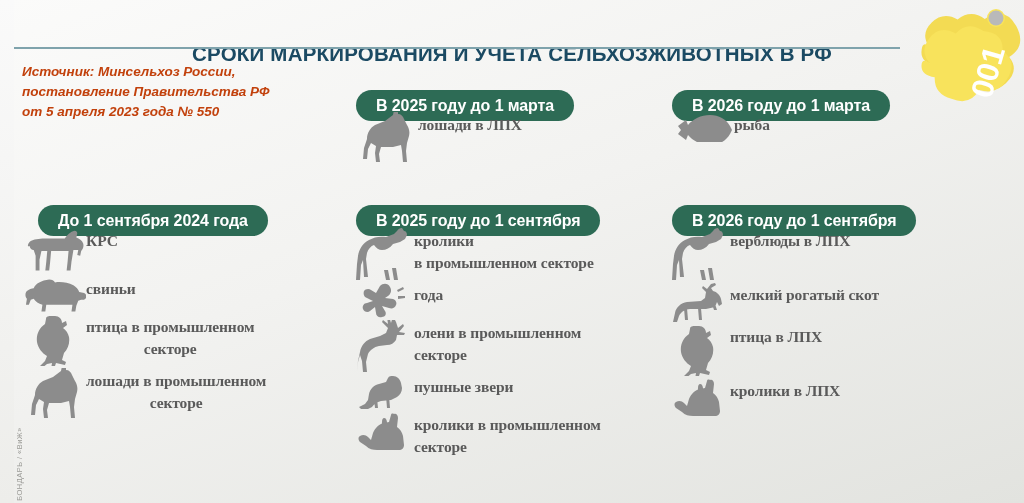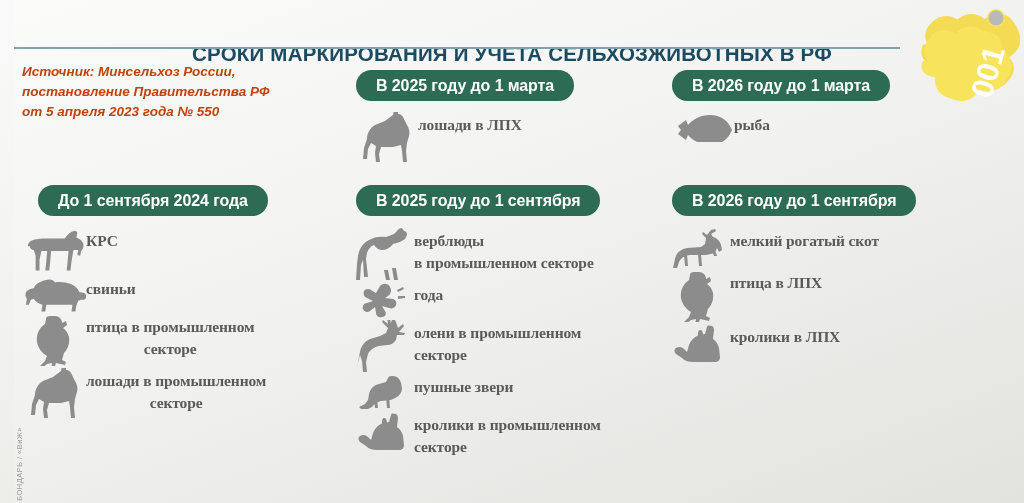--- a/index.html
+++ b/index.html
@@ -59,20 +59,21 @@
     height: 31px;
     border-radius: 16px;
     background: #2d6b55;
     color: #ffffff;
     font-size: 16px; font-weight: bold;
     display: flex; align-items: center;
     padding: 0 20px;
     white-space: nowrap;
     font-stretch: condensed;
     letter-spacing: -.1px;
+    margin-top: 20px;
   }
 
   
   .group { position: absolute; }
   .row {
     display: flex; align-items: flex-start;
     margin-bottom: 2px;
   }
   .icon-cell {
     width: 62px; min-width: 62px;
@@ -184,21 +185,21 @@
     </div>
   </div>
 <div class="group" id="g3" style="left:352px; top:228px;">
     <div class="row">
       <span class="icon-cell">
         <svg width="62" height="52" viewBox="0 0 62 52">
           <path d="M52 3c2 0 3 2 3 4l-2 4-5 3-7 2c-3 4-7 6-11 6-3 0-6-2-8-5-3 1-6 4-7 8l-1 6 2 18h-4L11 32l-2 5-1 15H4l1-16 1-8c1-7 5-13 11-16 5-3 11-4 17-3l8-3 3-3c1-2 3-3 5-3z M36 42l2 10h-4l-2-10z M44 40l2 12h-4l-2-12z"></path>
         </svg>
       </span>
       <div class="row-label">
-        <div>верблюды</div>
+        <div>кролики</div>
         <div>в промышленном секторе</div>
       </div>
     </div>
     <div class="row">
       <span class="icon-cell">
         <svg width="46" height="36" viewBox="0 0 46 36">
           <path d="M20 4c3-3 8-3 10 1 2 3 1 7-2 9l-3 2 8 1c3 1 4 4 3 6-1 3-4 4-7 3l-7-2 3 5c2 3 0 6-3 6-3 1-6-1-6-4l-1-6-5 4c-2 2-6 1-7-2-1-3 1-6 4-6l6-2-6-3c-3-1-4-4-3-7 1-2 5-3 7-1l5 3zM37 8l6-3 1 2-6 3zM38 14l7 0 0 2-7 1z"></path>
         </svg>
       </span>
       <div class="row-label">года</div>
@@ -230,20 +231,28 @@
       </span>
       <div class="row-label">
         <div>кролики в промышленном</div>
         <div>секторе</div>
       </div>
     </div>
   </div>
 <div class="group" id="g4" style="left:668px; top:228px;">
     <div class="row">
       <span class="icon-cell">
+        <svg width="62" height="52" viewBox="0 0 62 52">
+          <path d="M52 3c2 0 3 2 3 4l-2 4-5 3-7 2c-3 4-7 6-11 6-3 0-6-2-8-5-3 1-6 4-7 8l-1 6 2 18h-4L11 32l-2 5-1 15H4l1-16 1-8c1-7 5-13 11-16 5-3 11-4 17-3l8-3 3-3c1-2 3-3 5-3z M36 42l2 10h-4l-2-10z M44 40l2 12h-4l-2-12z"></path>
+        </svg>
+      </span>
+      <div class="row-label">верблюды в ЛПХ</div>
+    </div>
+    <div class="row">
+      <span class="icon-cell">
         <svg width="56" height="40" viewBox="0 0 56 40">
           <path d="M40 2l4-1 1 2-5 3 2 3c4 1 7 4 8 8l1 5-3 2-2-4-2 5-9 2-16 0c-5 0-9 3-11 7l-2 6H2l2-9c1-6 6-10 12-11l14-1 4-3 1-6-4-4 1-2 4 3z M16 26l1 12h-3l-1-12z M30 26l1 12h-3l-1-12z M44 22l2 6h-3l-2-6z"></path>
         </svg>
       </span>
       <div class="row-label">мелкий рогатый скот</div>
     </div>
     <div class="row">
       <span class="icon-cell">
         <svg width="48" height="52" viewBox="0 0 48 52">
           <path d="M24 2c4 0 7 3 7 7l4-2 1 4-4 3c3 2 5 5 6 9 1 6-1 12-5 16l-2 7 4 2-1 3-9-2-2 6h-3l1-6-5 1-5 4-2-2 5-5 2-5c-5-3-9-8-10-14-1-7 2-14 8-18l1-5c0-3 3-3 5-3z M27 9c1 0 2 1 2 2s-1 2-2 2-2-1-2-2 1-2 2-2z"></path>

